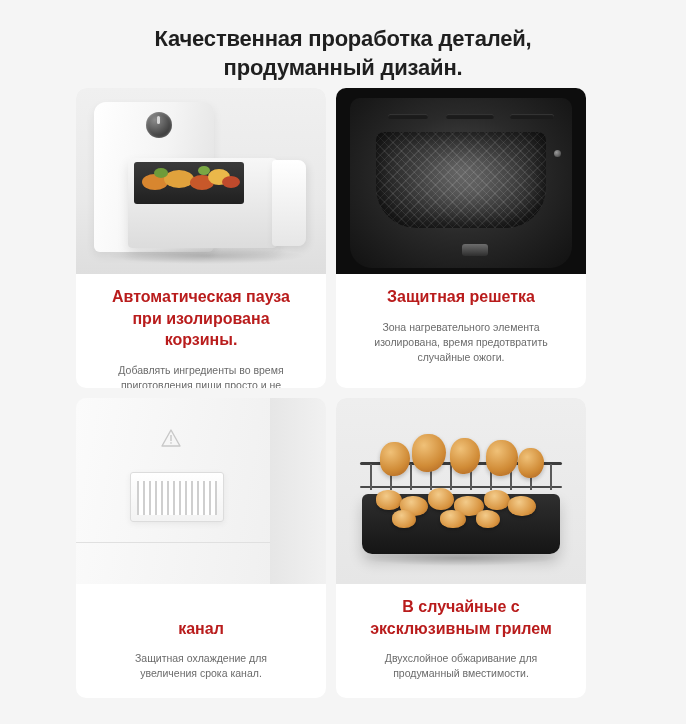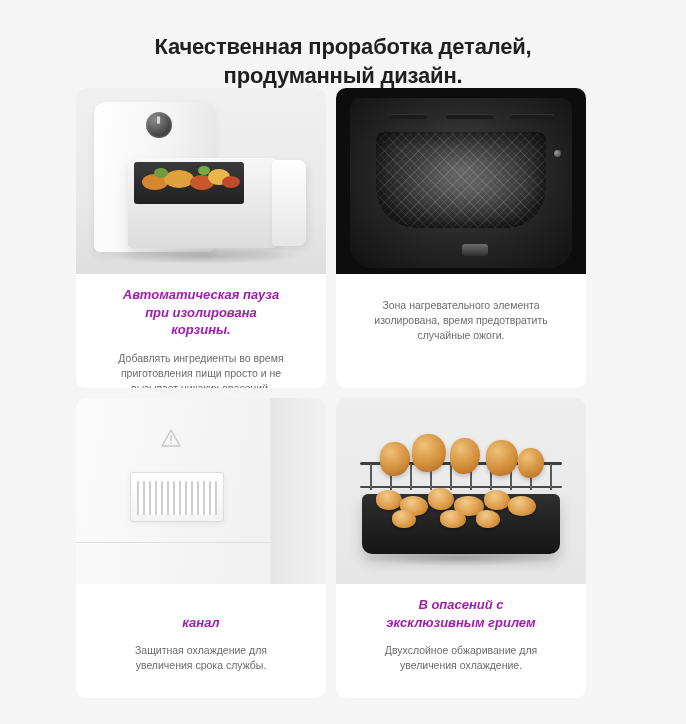--- a/index.html
+++ b/index.html
@@ -11,21 +11,21 @@
     height: 724px;
     background: #f5f5f5;
     font-family: "Liberation Sans", sans-serif;
     color: #222;
     overflow: hidden;
   }
   .page {
     width: 686px;
     height: 724px;
     box-sizing: border-box;
-    padding: 16px;
+    padding: 8px;
     position: relative;
   }
   .headline {
     text-align: center;
     font-size: 22px;
     font-weight: bold;
     line-height: 1.32;
     color: #1f1f1f;
     padding: 16px 40px 0 40px;
     letter-spacing: -0.2px;
@@ -56,26 +56,25 @@
     width: 100%;
     position: relative;
     overflow: hidden;
     flex: none;
   }
   .card-body {
     padding: 12px 16px 16px 16px;
     text-align: center;
   }
   .card-title {
-    font-size: 13px;
+    font-size: 16px;
     font-weight: bold;
     line-height: 1.35;
-    color: #a21caf;
+    color: #b91c1c;
     margin: 0 0 10px 0;
-    font-style: italic;
   }
   .card-desc {
     font-size: 10.5px;
     line-height: 1.45;
     color: #6b6b6b;
     margin: 12px;
   }
 
   
   .m1 {
@@ -405,20 +404,23 @@
           <div class="slot s2"></div>
           <div class="slot s3"></div>
           <div class="screw sc1"></div>
           <div class="screw sc2"></div>
           <div class="mesh"></div>
           <div class="glow"></div>
           <div class="clip"></div>
         </div>
       </div>
       <div class="card-body">
+        <p class="card-title">
+          <span>Защитная решетка</span>
+        </p>
         <p class="card-desc">
           <span>Зона нагревательного элемента</span><br>
           <span>изолирована, время предотвратить</span><br>
           <span>случайные ожоги.</span>
         </p>
       </div>
     </div>
 
     <div class="card">
       <div class="media m3">
@@ -436,21 +438,21 @@
           <div class="bars"></div>
         </div>
       </div>
       <div class="card-body">
         <p class="card-title">
           <br>
           <span>канал</span>
         </p>
         <p class="card-desc">
           <span>Защитная охлаждение для</span><br>
-          <span>увеличения срока службы.</span>
+          <span>увеличения срока канал.</span>
         </p>
       </div>
     </div>
 
     <div class="card">
       <div class="media m4">
         <div class="tray"></div>
         <div class="rack">
           <div class="rail"></div>
           <div class="bar"></div>
@@ -476,24 +478,24 @@
         <div class="nug" style="left:118px; top:98px; width:30px; height:20px;"></div>
         <div class="nug" style="left:148px; top:92px; width:26px; height:20px;"></div>
         <div class="nug" style="left:172px; top:98px; width:28px; height:20px;"></div>
         <div class="nug" style="left:56px;  top:112px; width:24px; height:18px;"></div>
         <div class="nug" style="left:104px; top:112px; width:26px; height:18px;"></div>
         <div class="nug" style="left:140px; top:112px; width:24px; height:18px;"></div>
         <div class="shadow2"></div>
       </div>
       <div class="card-body">
         <p class="card-title">
-          <span>В опасений с</span><br>
+          <span>В случайные с</span><br>
           <span>эксклюзивным грилем</span>
         </p>
         <p class="card-desc">
           <span>Двухслойное обжаривание для</span><br>
-          <span>увеличения охлаждение.</span>
+          <span>продуманный вместимости.</span>
         </p>
       </div>
     </div>
 
   </div>
 </div>
 
 </body></html>

